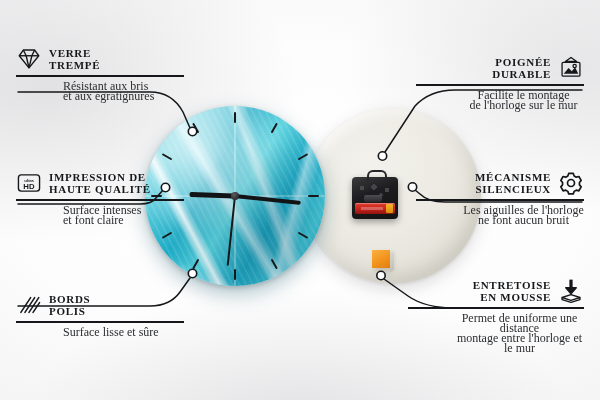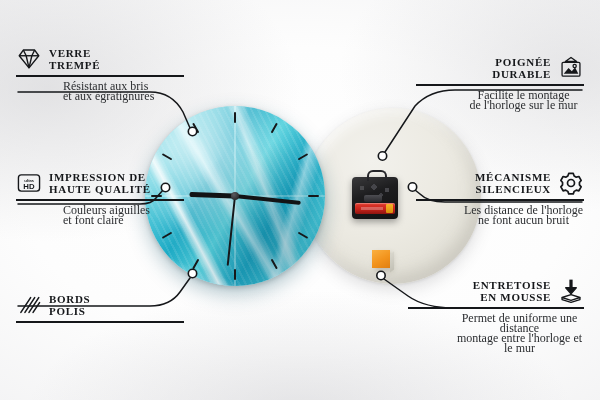--- a/index.html
+++ b/index.html
@@ -234,21 +234,21 @@
           <text x="16" y="14.6" font-family="Liberation Sans, sans-serif" font-size="5.4" font-weight="700" text-anchor="middle" fill="#15171a">ultra</text>
           <text x="16" y="23.4" font-family="Liberation Sans, sans-serif" font-size="9.6" font-weight="700" text-anchor="middle" fill="#15171a">HD</text>
         </svg>
       </span>
       <div>
         <div class="title">IMPRESSION DE</div>
         <div class="title">HAUTE QUALITÉ</div>
       </div>
     </div>
     <div class="rule"></div>
-    <div class="desc">Couleurs aiguilles</div>
+    <div class="desc">Surface intenses</div>
     <div class="desc">et font claire</div>
   </div>
 
   <div class="callout left" id="c-bords">
     <div class="hdrow">
       <span class="ico">
         <svg viewBox="0 0 32 32">
             <g fill="none" stroke="#15171a" stroke-width="1.9" stroke-linecap="round">
           <path d="M6 25 L18 7"></path>
               <path d="M11 25 L23 7"></path>
@@ -256,20 +256,21 @@
               <path d="M21 25 L29 13"></path>
         </g>
           </svg>
       </span>
       <div>
         <div class="title">BORDS</div>
         <div class="title">POLIS</div>
       </div>
     </div>
     <div class="rule"></div>
+    <div class="desc">Surface lisse et sûre</div>
     <div class="desc"></div>
   </div>
 
   <div class="callout right" id="c-poignee">
     <div class="hdrow">
       <div>
         <div class="title">POIGNÉE</div>
         <div class="title">DURABLE</div>
       </div>
       <span class="ico">
@@ -297,21 +298,21 @@
       <span class="ico">
         <svg viewBox="0 0 32 32">
             <g fill="none" stroke="#15171a" stroke-width="2.1" stroke-linejoin="round">
           <path d="M13.2 4.2 h5.6 l1.1 3.1 2.6 1.5 3.2-.8 2.8 4.8-2.1 2.5v3l2.1 2.5-2.8 4.8-3.2-.8-2.6 1.5-1.1 3.1h-5.6l-1.1-3.1-2.6-1.5-3.2.8-2.8-4.8 2.1-2.5v-3L3.5 12.8l2.8-4.8 3.2.8 2.6-1.5z"></path>
           <circle cx="16" cy="16" r="4.3"></circle>
         </g>
           </svg>
       </span>
     </div>
     <div class="rule"></div>
-    <div class="desc">Les distance de l'horloge</div>
+    <div class="desc">Les aiguilles de l'horloge</div>
     <div class="desc">ne font aucun bruit</div>
   </div>
 
   <div class="callout right" id="c-entretoise" style="width:176px;left:408px;">
     <div class="hdrow">
       <div>
         <div class="title">ENTRETOISE</div>
         <div class="title">EN MOUSSE</div>
       </div>
       <span class="ico">

